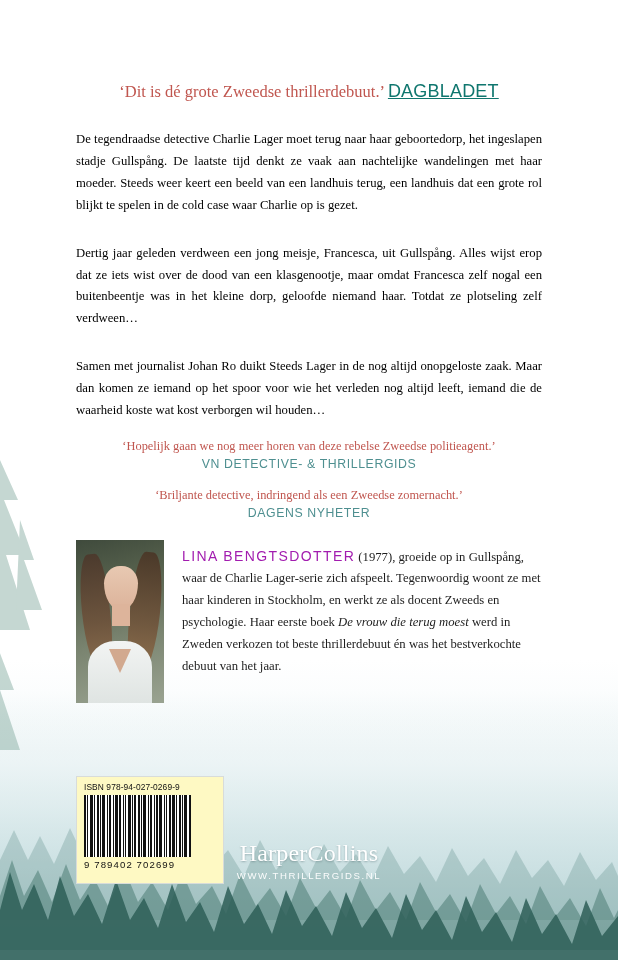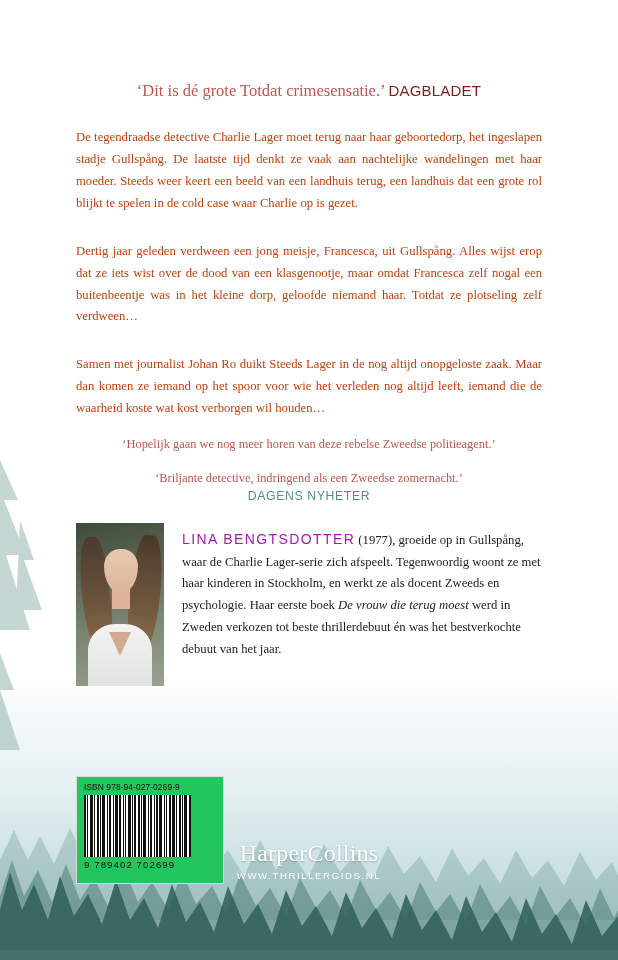--- a/index.html
+++ b/index.html
@@ -90,30 +90,31 @@
   .pull-quote {
     margin-top: 80px;
     text-align: center;
     font-size: 16.5px;
     line-height: 1.3;
     color: #c0564f;
     font-family: "Liberation Serif", serif;
   }
   .pull-quote .source {
     font-family: "Liberation Sans", sans-serif;
-    color: #7f1d1d;
-    font-size: 15px;
+    color: #0f766e;
+    font-size: 18px;
     letter-spacing: 0.2px;
+    text-decoration: underline;
   }
 
   .blurb {
     margin-top: 26px;
     font-size: 12.7px;
     line-height: 1.72;
-    color: #c2410c;
+    color: #000000;
     text-align: justify;
     text-justify: inter-word;
   }
   .blurb p + p { margin-top: 26px; }
 
   .reviews {
     margin-top: 16px;
     text-align: center;
   }
   .review {
@@ -208,21 +209,21 @@
   }
   .author-title { font-style: italic; }
 
   
   .barcode-box {
     position: absolute;
     left: 76px;
     top: 776px;
     width: 148px;
     height: 108px;
-    background: #22c55e;
+    background: #fef9c3;
     border: 1px solid #d8dcda;
     padding: 5px 7px 4px 7px;
     z-index: 12;
   }
   .isbn-text {
     font-family: "Liberation Sans", sans-serif;
     font-size: 8.4px;
     color: #111;
     letter-spacing: 0.1px;
     margin-bottom: 3px;
@@ -295,33 +296,34 @@
 
 <svg class="trees-near" viewBox="0 0 618 110" preserveAspectRatio="none">
   <g fill="#2e5f58">
     <path d="M0 110 L0 60 L10 22 L22 60 L34 34 L48 70 L60 26 L74 66 L88 44 L102 74 L116 30 L130 70 L144 48 L158 78 L172 34 L186 72 L200 52 L214 82 L228 36 L244 74 L258 54 L272 84 L286 40 L302 76 L316 56 L332 86 L346 42 L362 78 L376 58 L392 88 L406 44 L422 80 L436 60 L452 90 L466 46 L482 82 L496 62 L512 92 L526 48 L542 84 L556 64 L572 94 L586 50 L602 86 L618 66 L618 110 Z"></path>
   </g>
 </svg>
 
 <div class="page">
 
   <div class="pull-quote">
-    <span>‘Dit is dé grote Totdat crimesensatie.’</span>
+    <span>‘Dit is dé grote Zweedse thrillerdebuut.’</span>
     <span class="source">DAGBLADET</span>
   </div>
 
   <div class="blurb">
     <p>De tegendraadse detective Charlie Lager moet terug naar haar geboortedorp, het ingeslapen stadje Gullspång. De laatste tijd denkt ze vaak aan nachtelijke wandelingen met haar moeder. Steeds weer keert een beeld van een landhuis terug, een landhuis dat een grote rol blijkt te spelen in de cold case waar Charlie op is gezet.</p>
     <p>Dertig jaar geleden verdween een jong meisje, Francesca, uit Gullspång. Alles wijst erop dat ze iets wist over de dood van een klasgenootje, maar omdat Francesca zelf nogal een buitenbeentje was in het kleine dorp, geloofde niemand haar. Totdat ze plotseling zelf verdween…</p>
     <p>Samen met journalist Johan Ro duikt Steeds Lager in de nog altijd onopgeloste zaak. Maar dan komen ze iemand op het spoor voor wie het verleden nog altijd leeft, iemand die de waarheid koste wat kost verborgen wil houden…</p>
   </div>
 
   <div class="reviews">
     <div class="review">
       <div class="review-text">‘Hopelijk gaan we nog meer horen van deze rebelse Zweedse politieagent.’</div>
+      <div class="review-source">VN DETECTIVE- &amp; THRILLERGIDS</div>
     </div>
     <div class="review">
       <div class="review-text">‘Briljante detective, indringend als een Zweedse zomernacht.’</div>
       <div class="review-source">DAGENS NYHETER</div>
     </div>
   </div>
 
   <div class="author">
     <div class="author-photo">
       <div class="hair-l"></div>

